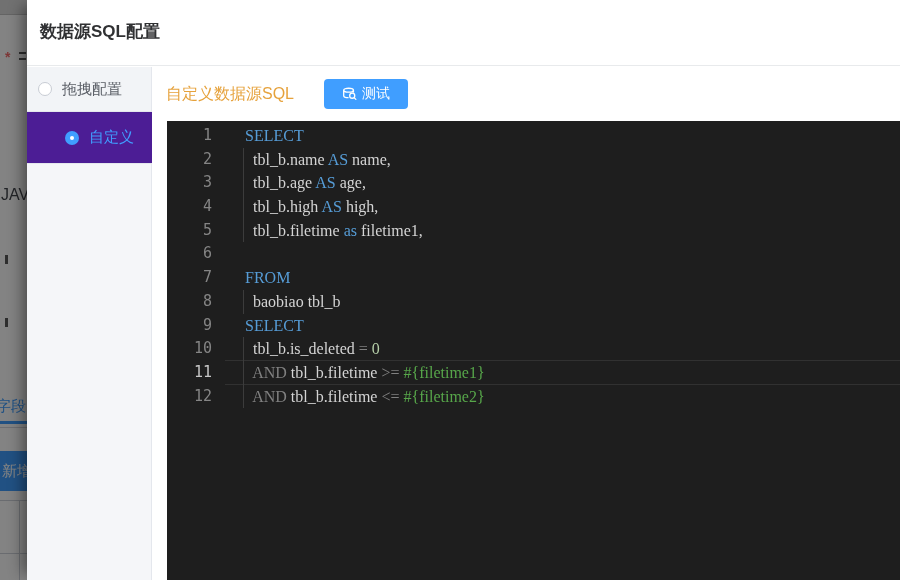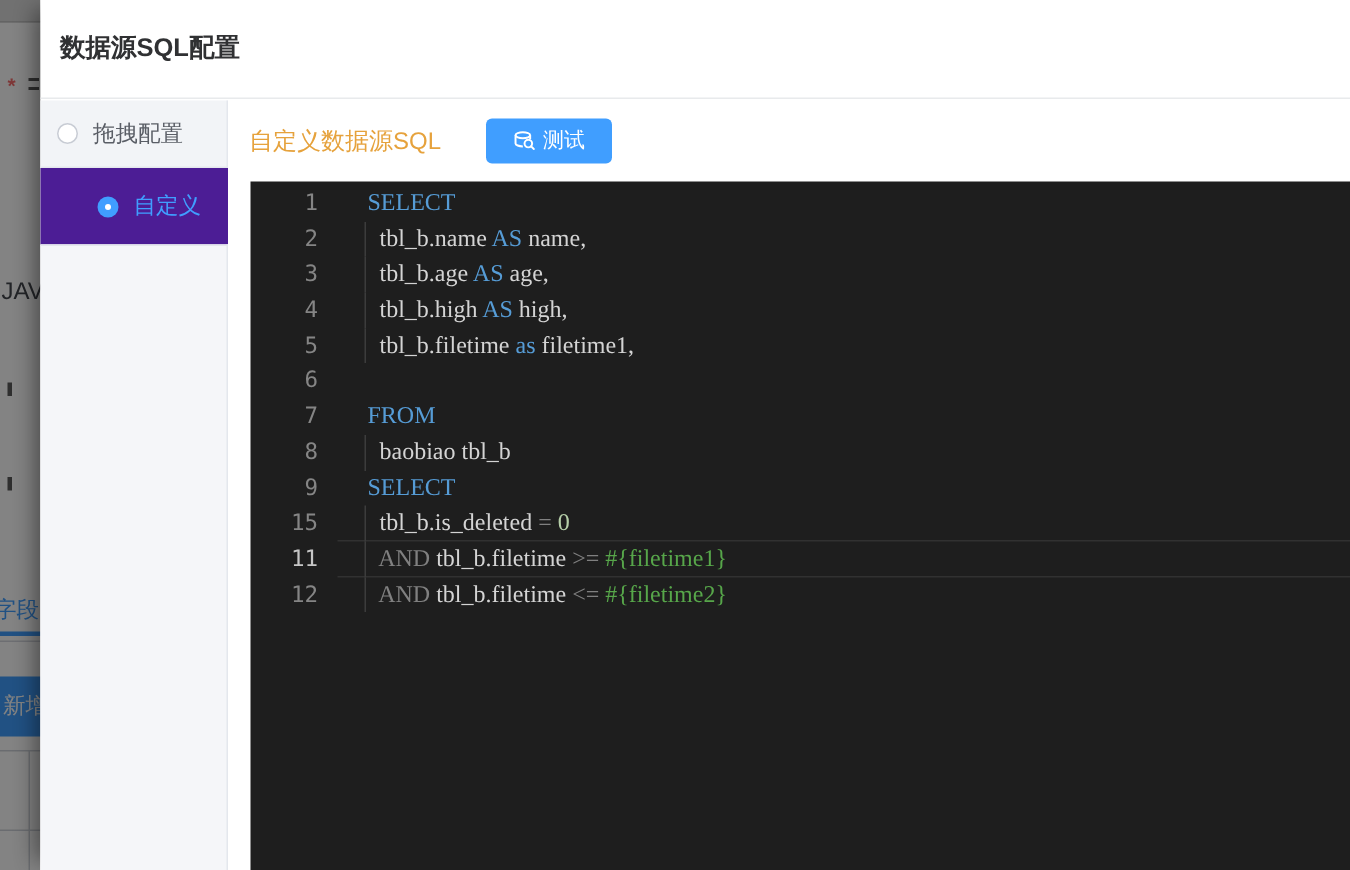--- a/index.html
+++ b/index.html
@@ -163,21 +163,21 @@
           </div>
           <div class="line">
             <div class="ln">8</div>
             <div class="code"><span class="gd"></span><span style="color: rgb(212, 212, 212);">  </span><span style="color: rgb(212, 212, 212);">baobiao tbl_b</span></div>
           </div>
           <div class="line">
             <div class="ln">9</div>
             <div class="code"><span style="color: rgb(86, 156, 214);">SELECT</span></div>
           </div>
           <div class="line">
-            <div class="ln">15</div>
+            <div class="ln">10</div>
             <div class="code"><span class="gd"></span><span style="color: rgb(212, 212, 212);">  </span><span style="color: rgb(212, 212, 212); text-align: right;">tbl_b.is_deleted </span><span style="color: rgb(128, 128, 128);">= </span><span style="color: rgb(181, 206, 168);">0</span></div>
           </div>
           <div class="line cur">
             <div class="ln">11</div>
             <div class="code"><span class="gd"></span><span style="color: rgb(212, 212, 212);">  </span><span style="color: rgb(128, 128, 128);">AND</span><span style="color: rgb(212, 212, 212);"> tbl_b.filetime </span><span style="color: rgb(128, 128, 128);">&gt;=</span><span style="color: rgb(212, 212, 212);"> </span><span style="color: rgb(87, 166, 74);">#{filetime1}</span></div>
           </div>
           <div class="line">
             <div class="ln">12</div>
             <div class="code"><span class="gd"></span><span style="color: rgb(212, 212, 212);">  </span><span style="color: rgb(128, 128, 128);">AND</span><span style="color: rgb(212, 212, 212);"> tbl_b.filetime </span><span style="color: rgb(128, 128, 128);">&lt;=</span><span style="color: rgb(212, 212, 212);"> </span><span style="color: rgb(87, 166, 74);">#{filetime2}</span></div>
           </div>

